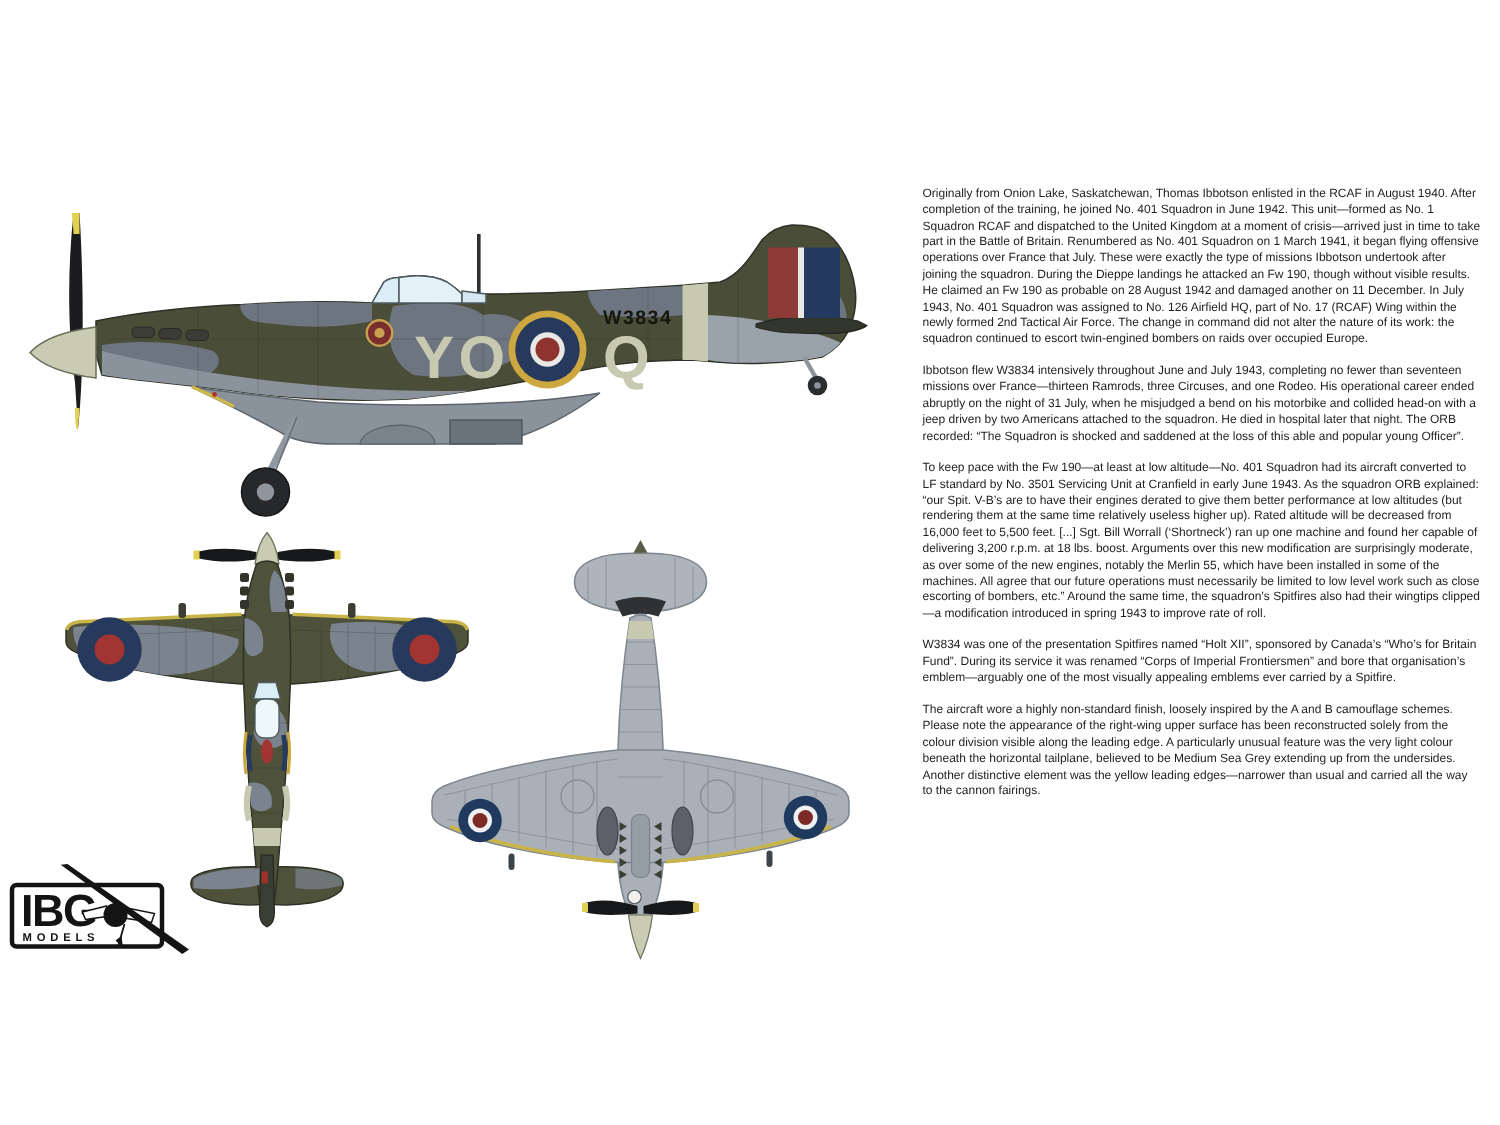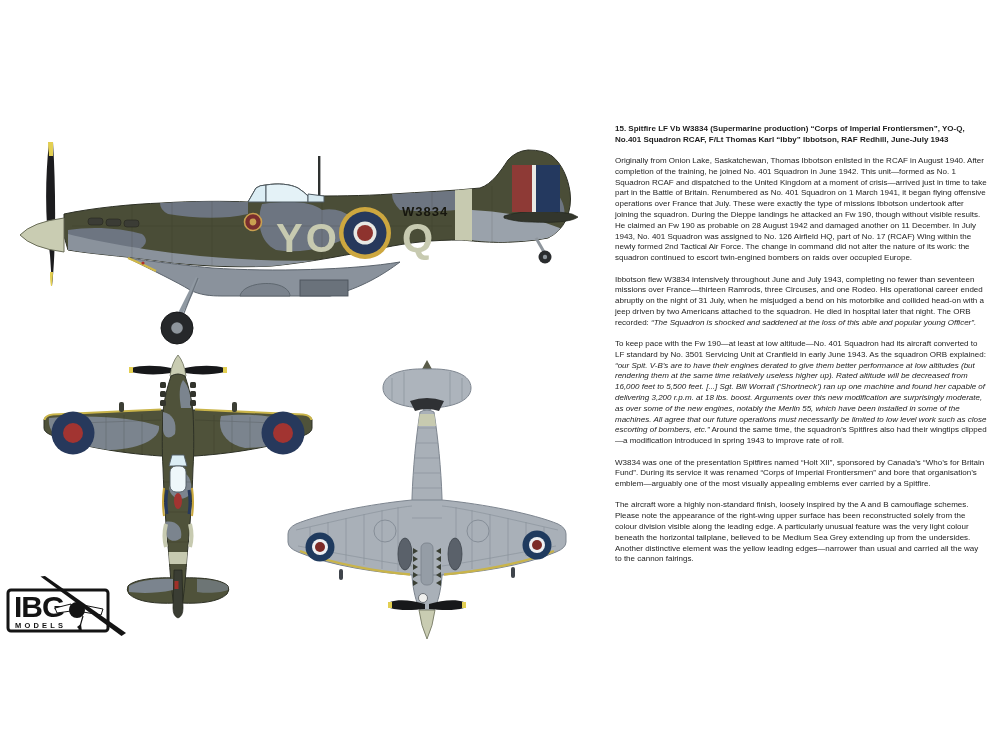--- a/index.html
+++ b/index.html
@@ -3,21 +3,21 @@
 <meta charset="utf-8">
 <style>
   html,body{margin:0;padding:0;background:#fff;}
   .page{position:relative;width:1000px;height:750px;background:#ffffff;overflow:hidden;
         font-family:"Liberation Sans", sans-serif;color:#1c1c1c;}
   .art{position:absolute;}
   .text-col{position:absolute;left:615px;top:124px;width:372px;
             font-size:8px;line-height:10.8px;color:#1d1d1d;text-align:left;}
   .text-col h1{font-size:8px;line-height:10.8px;font-weight:bold;margin:0 0 10.5px 0;}
   .text-col p{margin:0 0 10.5px 0;}
-  .it{font-style:italic;}
+  .it{}
   svg text{font-family:"Liberation Sans", sans-serif;}
 </style>
 </head>
 <body>
 
 <div class="page">
 
   <svg class="art" style="left:12px;top:130px;" width="578" height="235" viewBox="0 0 578 235">
     <defs>
       <clipPath id="fuseClip">
@@ -331,21 +331,20 @@
       <polygon points="78,35 98,39 96,45 78,42" fill="#ffffff" stroke="#141414" stroke-width="1"></polygon>
       <line x1="78" y1="46" x2="74" y2="60" stroke="#141414" stroke-width="1.2"></line>
       <polygon points="72,57 77,62 76,54" fill="#141414"></polygon>
     </g>
 
     <path d="M35.5,6.5 L40,6 L121,63 L116.5,66 Z" fill="#141414"></path>
     <circle cx="72" cy="40" r="8" fill="#141414"></circle>
   </svg>
 
   <div class="text-col">
-    <h1>15. Spitfire LF Vb W3834 (Supermarine production) “Corps of Imperial Frontiersmen”, YO-Q, No.401 Squadron RCAF, F/Lt Thomas Karl “Ibby” Ibbotson, RAF Redhill, June-July 1943</h1>
     <p>
       <span>Originally from Onion Lake, Saskatchewan, Thomas Ibbotson enlisted in the RCAF in August 1940. After completion of the training, he joined No. 401 Squadron in June 1942. This unit—formed as No. 1 Squadron RCAF and dispatched to the United Kingdom at a moment of crisis—arrived just in time to take part in the Battle of Britain. Renumbered as No. 401 Squadron on 1 March 1941, it began flying offensive operations over France that July. These were exactly the type of missions Ibbotson undertook after joining the squadron. During the Dieppe landings he attacked an Fw 190, though without visible results. He claimed an Fw 190 as probable on 28 August 1942 and damaged another on 11 December. In July 1943, No. 401 Squadron was assigned to No. 126 Airfield HQ, part of No. 17 (RCAF) Wing within the newly formed 2nd Tactical Air Force. The change in command did not alter the nature of its work: the squadron continued to escort twin-engined bombers on raids over occupied Europe.</span>
     </p>
     <p>
       <span>Ibbotson flew W3834 intensively throughout June and July 1943, completing no fewer than seventeen missions over France—thirteen Ramrods, three Circuses, and one Rodeo. His operational career ended abruptly on the night of 31 July, when he misjudged a bend on his motorbike and collided head-on with a jeep driven by two Americans attached to the squadron. He died in hospital later that night. The ORB recorded: </span><span class="it">“The Squadron is shocked and saddened at the loss of this able and popular young Officer”.</span>
     </p>
     <p>
       <span>To keep pace with the Fw 190—at least at low altitude—No. 401 Squadron had its aircraft converted to LF standard by No. 3501 Servicing Unit at Cranfield in early June 1943. As the squadron ORB explained: </span><span class="it">“our Spit. V-B’s are to have their engines derated to give them better performance at low altitudes (but rendering them at the same time relatively useless higher up). Rated altitude will be decreased from 16,000 feet to 5,500 feet. [...] Sgt. Bill Worrall (‘Shortneck’) ran up one machine and found her capable of delivering 3,200 r.p.m. at 18 lbs. boost. Arguments over this new modification are surprisingly moderate, as over some of the new engines, notably the Merlin 55, which have been installed in some of the machines. All agree that our future operations must necessarily be limited to low level work such as close escorting of bombers, etc.”</span><span> Around the same time, the squadron’s Spitfires also had their wingtips clipped—a modification introduced in spring 1943 to improve rate of roll.</span>
     </p>
     <p>

